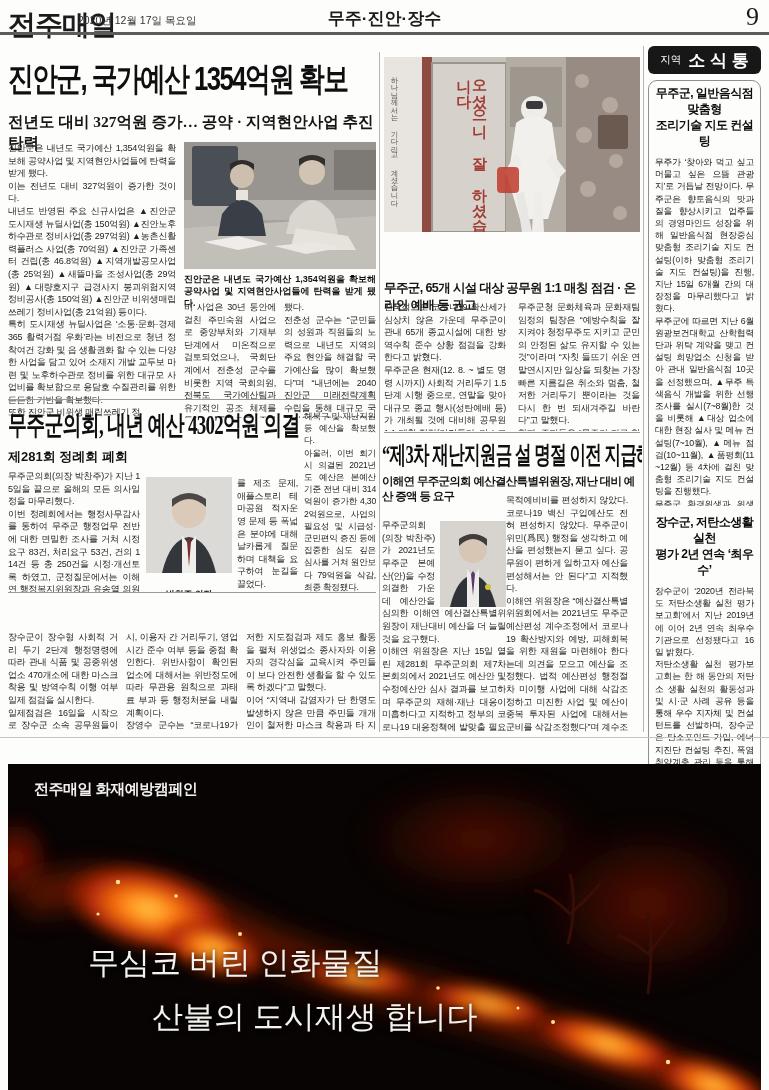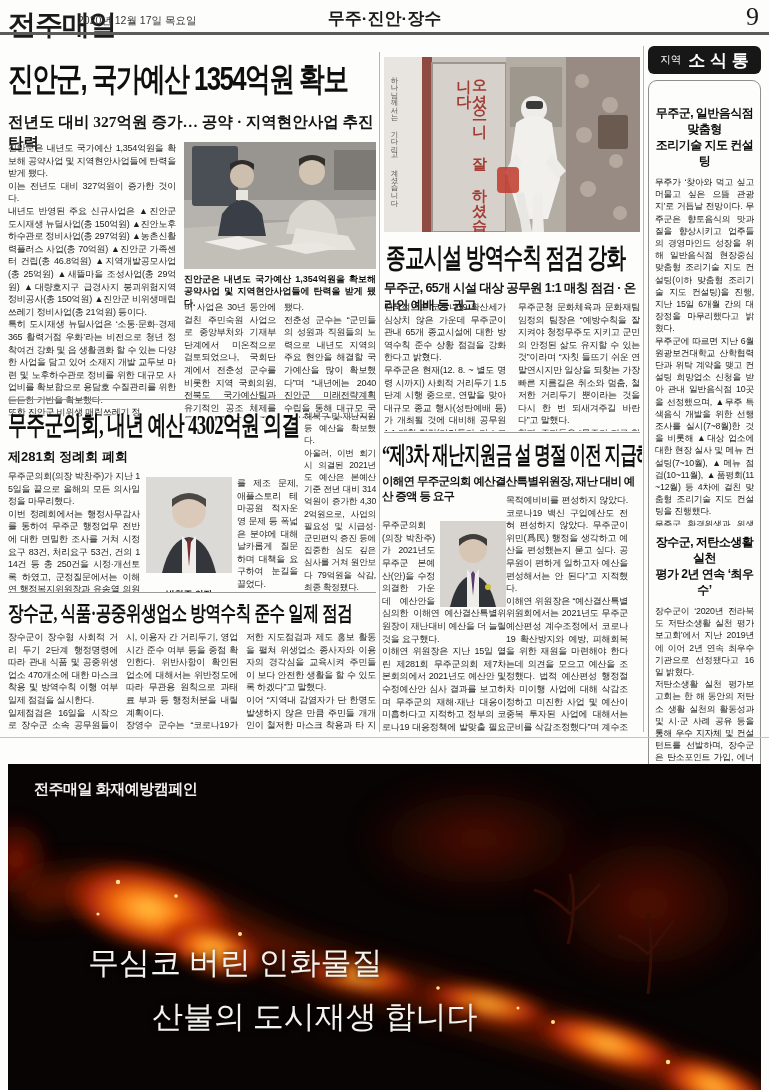--- a/index.html
+++ b/index.html
@@ -97,23 +97,20 @@
         <path d="M132,96 l-12,20 8,6 10,-16 Z" fill="#eeece8"></path>
         <path d="M168,96 l14,18 -8,8 -12,-16 Z" fill="#eeece8"></path>
         <rect x="113" y="110" width="22" height="26" rx="4" fill="#c0392b" opacity="0.85"></rect>
         <path d="M140,135 l8,40 -10,0 -6,-38 Z" fill="#e9e7e3"></path>
         <path d="M158,135 l2,40 -12,0 2,-38 Z" fill="#efede9"></path>
       </g>
     </svg>
     <div class="abs vtext" style="left:6px;top:14px;font-size:7.5px;color:#5a564f;height:150px;">하나님께서는 기다리고 계셨습니다</div>
     <div class="abs vtext" style="left:72px;top:12px;font-size:15px;font-weight:700;color:#a33c34;height:160px;">오셨으니 잘 하셨습니다</div>
   </div>
-  <div class="abs" style="left:386px;top:239px;width:256px;height:36px;overflow:hidden;">
-    <span class="hl serifhl" style="font-size:28px;transform:scaleX(0.70);letter-spacing:-1px;font-weight:600;">종교시설 방역수칙 점검 강화</span>
-  </div>
   <div class="abs subhead" style="left:384px;top:280px;width:258px;font-size:12.5px;letter-spacing:-0.6px;">무주군, 65개 시설 대상 공무원 1:1 매칭 점검 · 온라인 예배 등 권고</div>
   <div class="abs body-text" style="left:384px;top:301px;width:122px;height:130px;">전국적으로 코로나19 확산세가 심상치 않은 가운데 무주군이 관내 65개 종교시설에 대한 방역수칙 준수 상황 점검을 강화한다고 밝혔다.
 무주군은 현재(12. 8. ~ 별도 명령 시까지) 사회적 거리두기 1.5단계 시행 중으로, 연말을 맞아 대규모 종교 행사(성탄예배 등)가 개최될 것에 대비해 공무원 1:1 매칭 점검(거리두기, 마스크 착용, 손 소독, 시설 소독 등)을 실시하는 등 군민들에게 경각심을 불어 넣는다는 방침이다. 또 연말연시 대면 종교 활동을 자제하는 대신 온라인 예배 등 비대면 활동을 권장하는 등의 내용을 전달할 계획이다.</div>
   <div class="abs body-text" style="left:518px;top:301px;width:122px;height:130px;">무주군청 문화체육과 문화재팀 임정의 팀장은 “예방수칙을 잘 지켜야 청정무주도 지키고 군민의 안정된 삶도 유지할 수 있는 것”이라며 “자칫 들뜨기 쉬운 연말연시지만 일상을 되찾는 가장 빠른 지름길은 취소와 멈춤, 철저한 거리두기 뿐이라는 것을 다시 한 번 되새겨주길 바란다”고 말했다.
 한편, 주민들은 “무주가 지금 현 단계를 계속해서 유지하느냐 마느냐는 결국 한 사람 한 사람이 갖는 경각심, 그리고 방역수칙 실천에 달려 있다는 생각으로 주민의 한 사람으로서 함께 지키고 함께 조심해 나갈 것”이라고 전했다.
 /무주=전문선 기자</div>
 
   <div class="abs rule" style="left:8px;top:399px;width:368px;"></div>
   <div class="abs rule" style="left:384px;top:432px;width:256px;"></div>
 
@@ -163,35 +160,32 @@
     <span class="body-text" style="display:inline;">무주군의회(의장 박찬주)가 2021년도 무주군 본예산(안)을 수정의결한 가운데 예산안을 심의한 이해연 예산결산특별위원장이 재난대비 예산을 더 늘릴 것을 요구했다.
 이해연 위원장은 지난 15일 열린 제281회 무주군의회 제7차 본회의에서 2021년도 예산안 및 수정예산안 심사 결과를 보고하며 무주군의 재해·재난 대응이 미흡하다고 지적하고 정부의 코로나19 대응정책에 발맞출 필요가 있다고 말했다.
 이해연 위원장은 “2021년도 정부예산은 당초 안보다 2조 2,000억원 늘어났다. 국회에서 증액된 예산 가운데 3조원은 코로나19로 피해를 입은 소상공인 지원을 위해 편성했고 70%는 상반기에 집행할 예정”이라고 말했다. 이어 “그러나 무주군의 2021년 예산만은 정부 취지와 정반대로 편성됐다. 무주군은 2021년 본예산(안)에 재해·재난</span>
   </div>
   <div class="abs body-text" style="left:506px;top:494px;width:122px;height:238px;">목적예비비를 편성하지 않았다. 코로나19 백신 구입예산도 전혀 편성하지 않았다. 무주군이 위민(爲民) 행정을 생각하고 예산을 편성했는지 묻고 싶다. 공무원이 편하게 일하고자 예산을 편성해서는 안 된다”고 지적했다.
 이해연 위원장은 “예산결산특별위원회에서는 2021년도 무주군 예산편성 계수조정에서 코로나19 확산방지와 예방, 피해회복을 위한 재원을 마련해야 한다는데 의견을 모으고 예산을 조정했다. 법적 예산편성 행정절차 미이행 사업에 대해 삭감조정하고 미진한 사업 및 예산이 중복 투자된 사업에 대해서는 군비를 삭감조정했다”며 계수조정 원칙에 대해 설명했다.
 이해연 위원장은 “2021 정부예산과 비교해 무주군이 코로나19 대응 예산을 빠르게 편성해 제3차 재난지원금을 설 명절 이전에 지급하기를 제안한다”고 말하고 “삭감된 예산은 재해·재난 관련사업, 일자리창출 등 지역경제 활성화를 위해 추경예산에 편성해 예산이 사장되지 않고 효율적으로 집행되도록 노력해달라”고 당부하며 심사결과보고를 마쳤다. /무주=전문선 기자</div>
 
   <div class="abs rule" style="left:8px;top:592px;width:368px;"></div>
 
-  <div class="abs" style="left:8px;top:599px;width:372px;height:28px;overflow:hidden;">
-    <span class="hl serifhl" style="font-size:21px;transform:scaleX(0.74);letter-spacing:-0.5px;">장수군, 식품·공중위생업소 방역수칙 준수 일제 점검</span>
-  </div>
   <div class="abs body-text" style="left:8px;top:631px;width:110px;height:102px;">장수군이 장수형 사회적 거리 두기 2단계 행정명령에 따라 관내 식품 및 공중위생업소 470개소에 대한 마스크 착용 및 방역수칙 이행 여부 일제 점검을 실시한다.
 일제점검은 16일을 시작으로 장수군 소속 공무원들이 일반음식점, 휴게음식점, 유흥시설, 이·미용 및 목욕업소 등을 대상으로 마스크 착용, 출입명부 작성, 1일 2회 이상 소독 및 환기 실</div>
   <div class="abs body-text" style="left:126px;top:631px;width:112px;height:102px;">시, 이용자 간 거리두기, 영업시간 준수 여부 등을 중점 확인한다. 위반사항이 확인된 업소에 대해서는 위반정도에 따라 무관용 원칙으로 과태료 부과 등 행정처분을 내릴 계획이다.
 장영수 군수는 “코로나19가 심각한 상황인 만큼 청정 장수군과 주민들의 안전을 지키기 위해 장수형 코로나19 방역 지침을 마련하고 운영하고 있다”며 “2단계 격상 방령에 따라 보다 철</div>
   <div class="abs body-text" style="left:246px;top:631px;width:130px;height:102px;">저한 지도점검과 제도 홍보 활동을 펼쳐 위생업소 종사자와 이용자의 경각심을 교육시켜 주민들이 보다 안전한 생활을 할 수 있도록 하겠다”고 말했다.
 이어 “지역내 감염자가 단 한명도 발생하지 않은 만큼 주민들 개개인이 철저한 마스크 착용과 타 지역 방문 자제, 모임 및 행사 연기 또는 취소 등을 실천해 코로나19 예방에 힘써달라”고 당부했다. /장수=고판호 기자</div>
 
   <div class="abs" style="left:648px;top:46px;width:113px;height:28px;background:#171717;border-radius:6px;display:flex;align-items:center;justify-content:center;gap:7px;">
     <span style="color:#fff;font-size:10.5px;">지역</span>
     <span style="color:#fff;font-size:17px;font-weight:800;letter-spacing:0px;">소 식 통</span>
   </div>
-  <div class="abs sidebox" style="left:648px;top:80px;width:113px;height:782px;box-sizing:border-box;padding:24px 6px;overflow:hidden;">
+  <div class="abs sidebox" style="left:648px;top:80px;width:113px;height:782px;box-sizing:border-box;padding:4px 6px;overflow:hidden;">
     <div class="sb-title">무주군, 일반음식점 맞춤형
 조리기술 지도 컨설팅</div>
     <div class="body-text" style="height:350px;margin-top:7px;font-size:8.8px;line-height:12.2px;">무주가 ‘찾아와 먹고 싶고 머물고 싶은 으뜸 관광지’로 거듭날 전망이다. 무주군은 향토음식의 맛과 질을 향상시키고 업주들의 경영마인드 성장을 위해 일반음식점 현장중심 맞춤형 조리기술 지도 컨설팅(이하 맞춤형 조리기술 지도 컨설팅)을 진행, 지난 15일 6개월 간의 대장정을 마무리했다고 밝혔다.
 무주군에 따르면 지난 6월 원광보건대학교 산학협력단과 위탁 계약을 맺고 컨설팅 희망업소 신청을 받아 관내 일반음식점 10곳을 선정했으며, ▲무주 특색음식 개발을 위한 선행 조사를 실시(7~8월)한 것을 비롯해 ▲대상 업소에 대한 현장 실사 및 메뉴 컨설팅(7~10월), ▲메뉴 점검(10~11월), ▲품평회(11~12월) 등 4차에 걸친 맞춤형 조리기술 지도 컨설팅을 진행했다.
 무주군 환경위생과 위생관리팀 김아영 팀장은 “일반음식점 현장중심 맞춤형 조리기술 지도 컨설팅은 결국, 골목식당 상권을 살려 지역경제를 활성화시키려는 것”이라며 “코로나19 때문에 경기가 예전 같지 않은 시기에 컨설팅이 한 단계 발전을 위한 도약대가 될 수 있을 것으로 기대를 한다”고 밝혔다.
 /무주=전문선 기자</div>
     <div class="sb-title" style="margin-top:8px;">장수군, 저탄소생활 실천
 평가 2년 연속 ‘최우수’</div>
     <div class="body-text" style="height:210px;margin-top:7px;font-size:8.8px;line-height:12.2px;">장수군이 ‘2020년 전라북도 저탄소생활 실천 평가보고회’에서 지난 2019년에 이어 2년 연속 최우수기관으로 선정됐다고 16일 밝혔다.
 저탄소생활 실천 평가보고회는 한 해 동안의 저탄소 생활 실천의 활동성과 및 시·군 사례 공유 등을 통해 우수 지자체 및 컨설턴트를 선발하며, 장수군은 탄소포인트 가입, 에너지진단 컨설팅 추진, 폭염 취약계층 관리 등을 통해 기후변화 적응사업을 추진 등이 높은 평가를 받았다.

